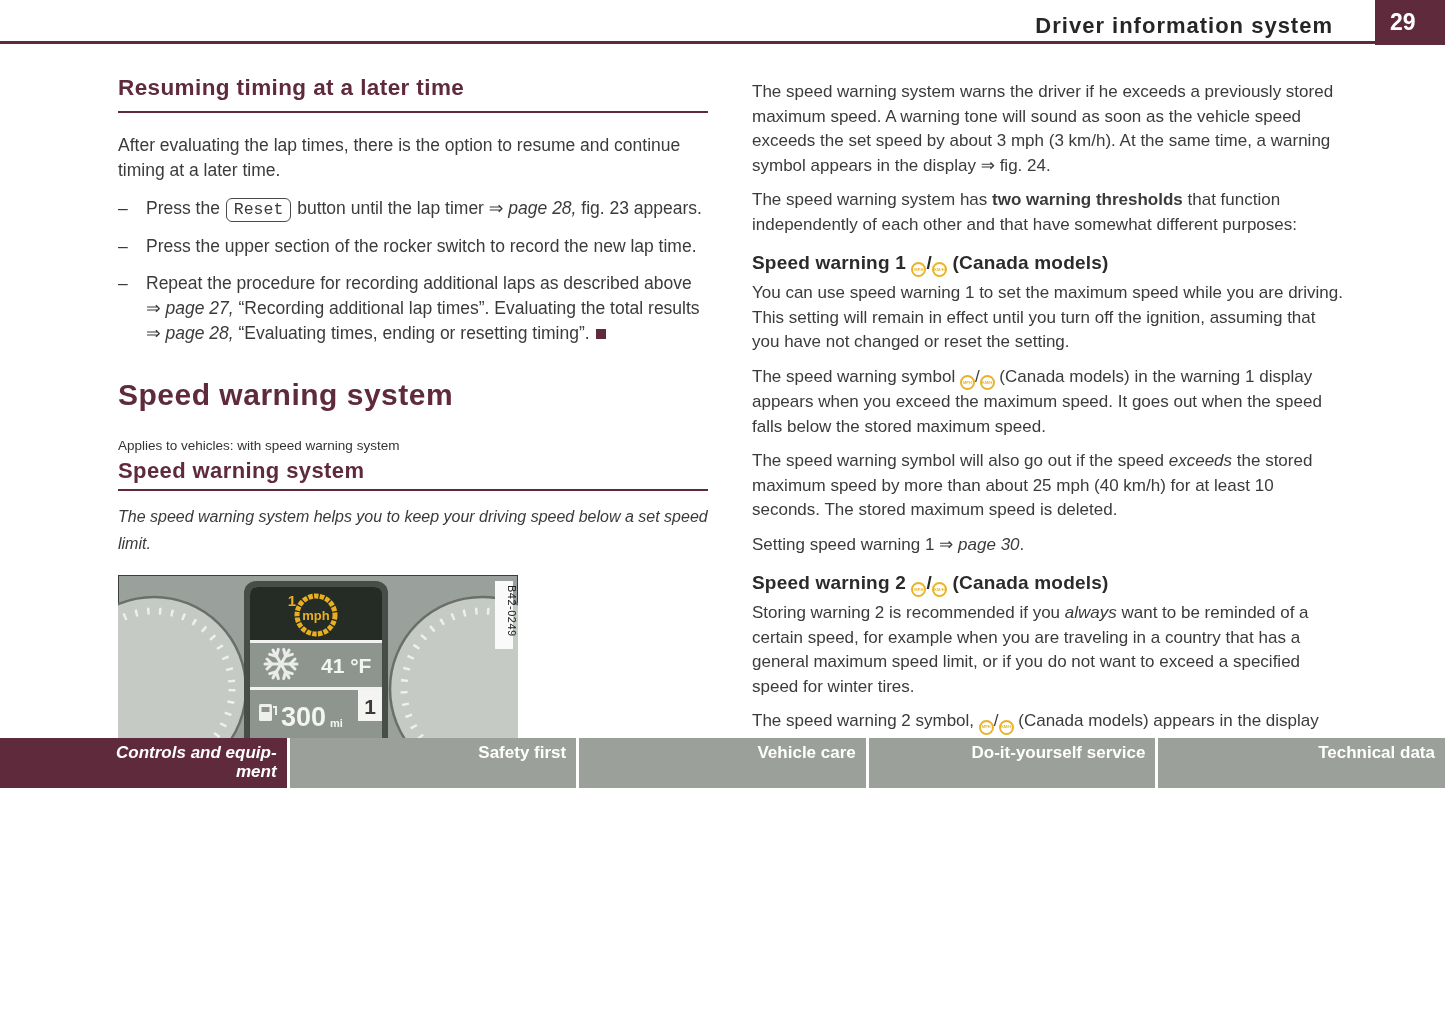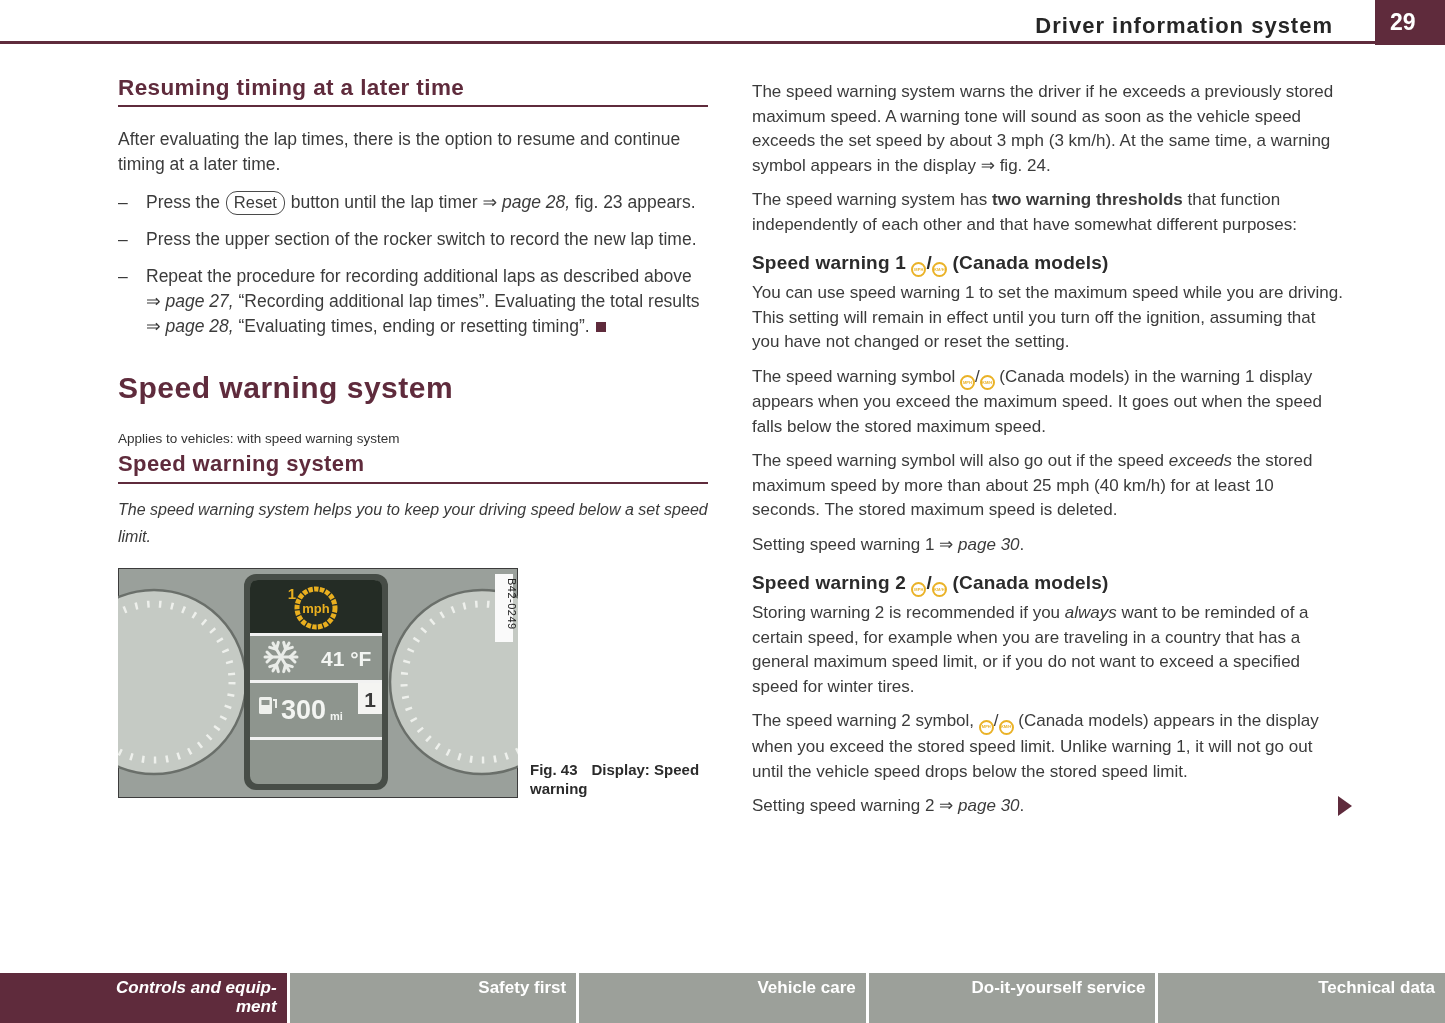--- a/index.html
+++ b/index.html
@@ -1,48 +1,48 @@
 <!DOCTYPE html>
 <html><head>
 <meta charset="utf-8">
 <style>
   * { margin:0; padding:0; box-sizing:border-box; }
   html,body { background:#ffffff; }
   .page {
-    position:relative; width:1445px; height:1023px; background:#ffffff;
+    position:relative; width:1445px; height:788px; background:#ffffff;
     font-family:"Liberation Sans", sans-serif; color:#3b3b3b; overflow:hidden;
   }
   
   .header-title {
     position:absolute; top:13px; right:112px;
     font-size:22px; font-weight:bold; color:#262626; letter-spacing:1px;
   }
   .page-number-box {
     position:absolute; top:0; right:0; width:70px; height:45px;
     background:#5f2b3c; color:#fff; font-size:23px; font-weight:bold;
     display:flex; align-items:center; padding-left:15px;
   }
   .header-rule {
     position:absolute; top:41px; left:0; width:1375px; height:3px; background:#5f2b3c;
   }
   
   .col-left  { position:absolute; left:118px; top:75px;  width:590px; }
   .col-right { position:absolute; left:752px; top:80px;  width:592px; }
   .section-heading {
     font-size:22.5px; font-weight:bold; color:#5f2b3c; letter-spacing:0.4px;
-    padding-bottom:4px; border-bottom:2px solid #5f2b3c; margin-bottom:20px;
+    padding-bottom:10px; border-bottom:2px solid #5f2b3c; margin-bottom:20px;
   }
   .body-text { font-size:17.5px; line-height:25px; color:#3b3b3b; }
   .intro { margin-bottom:13px; }
   .dash-list { list-style:none; }
   .dash-list li { display:flex; margin-bottom:12px; }
   .dash-list .dash { width:28px; flex:0 0 28px; }
   .keycap {
-    display:inline-block; border:1.7px solid #4a4a4a; border-radius:11px;
-    padding:0 7px 1px 7px; line-height:21px; font-size:16.5px; margin:0 1px;
+    display:inline-block; border:1.7px solid #4a4a4a; border-radius:6px;
+    padding:0 7px 1px 7px; line-height:21px; font-size:16.5px; margin:0 1px;font-family:Liberation Mono, monospace;
   }
   .end-square { display:inline-block; width:10px; height:10px; background:#5f2b3c; margin-left:6px; }
   .chapter-heading {
     margin-top:32px; font-size:30px; font-weight:bold; color:#5f2b3c; letter-spacing:0.5px;
   }
   .applies-note { margin-top:26px; font-size:13.5px; color:#333; }
   .sub-heading {
     margin-top:5px; font-size:22px; font-weight:bold; color:#5f2b3c; letter-spacing:0.4px;
     padding-bottom:5px; border-bottom:2px solid #5f2b3c;
   }

